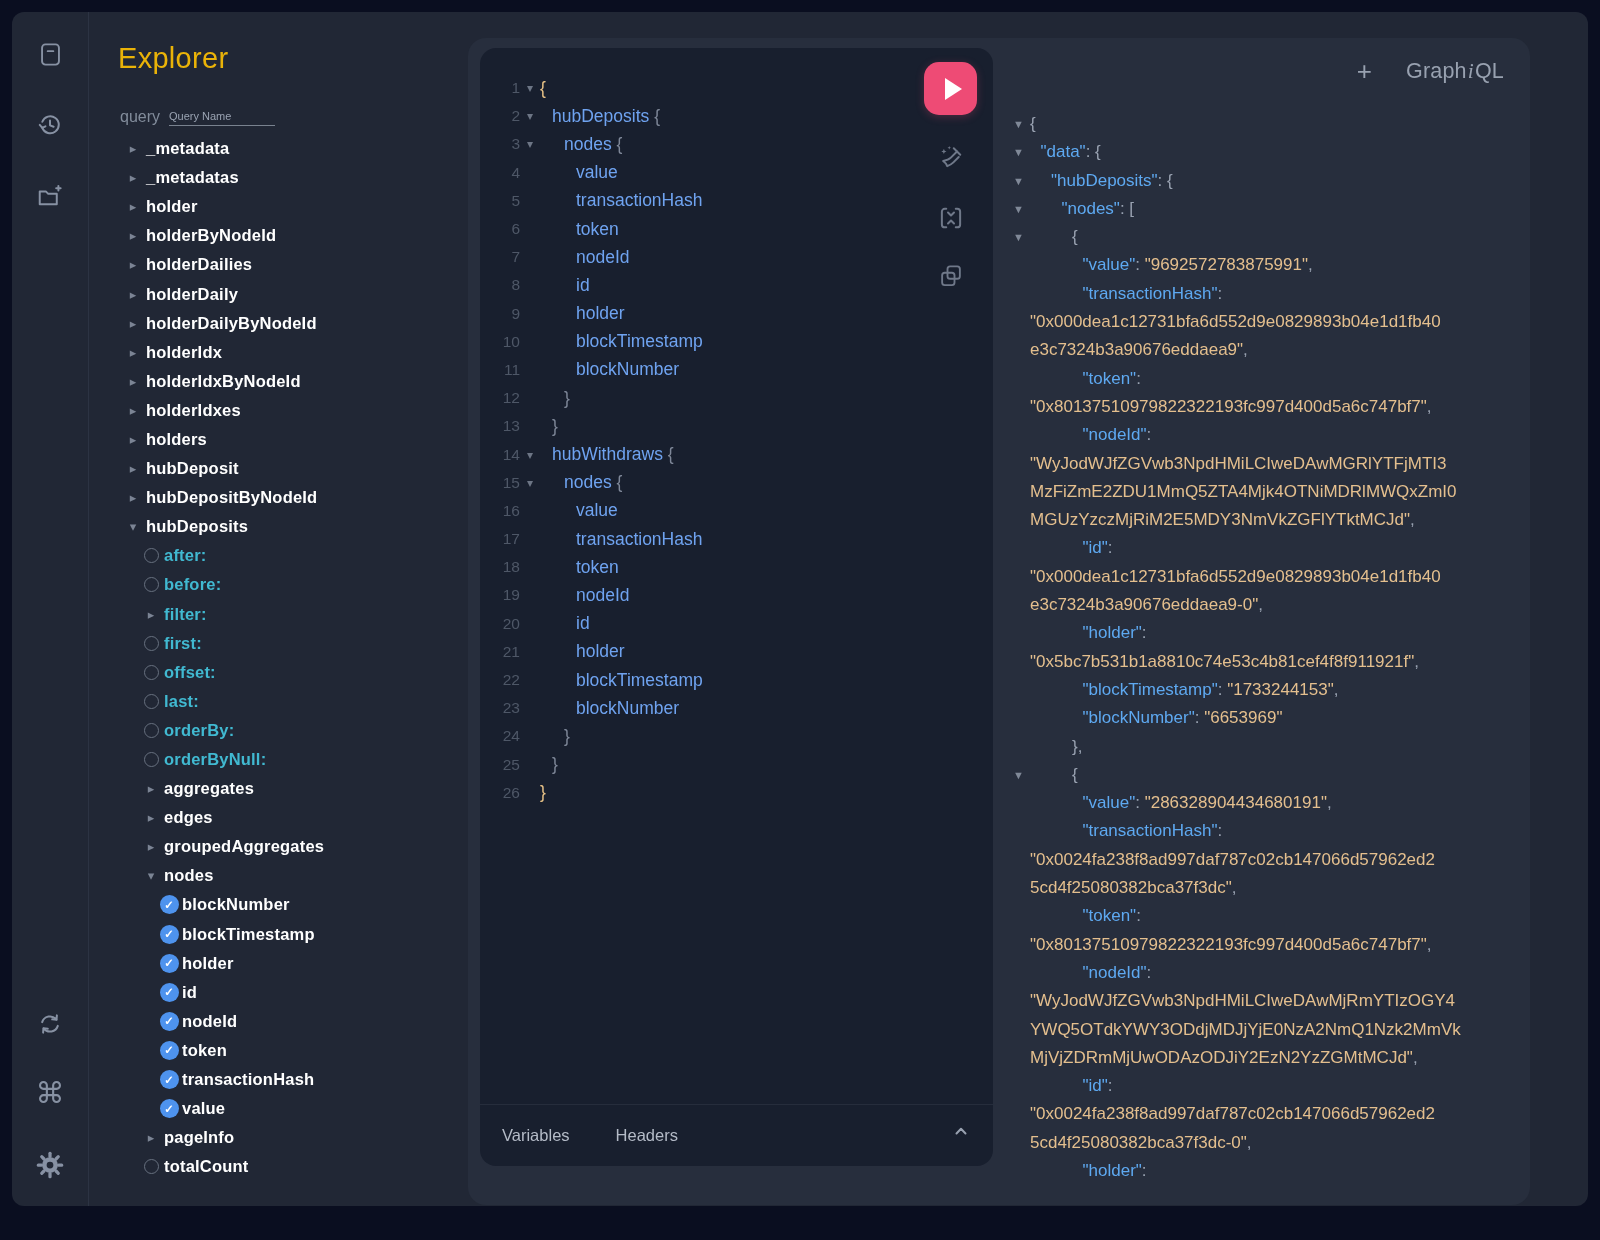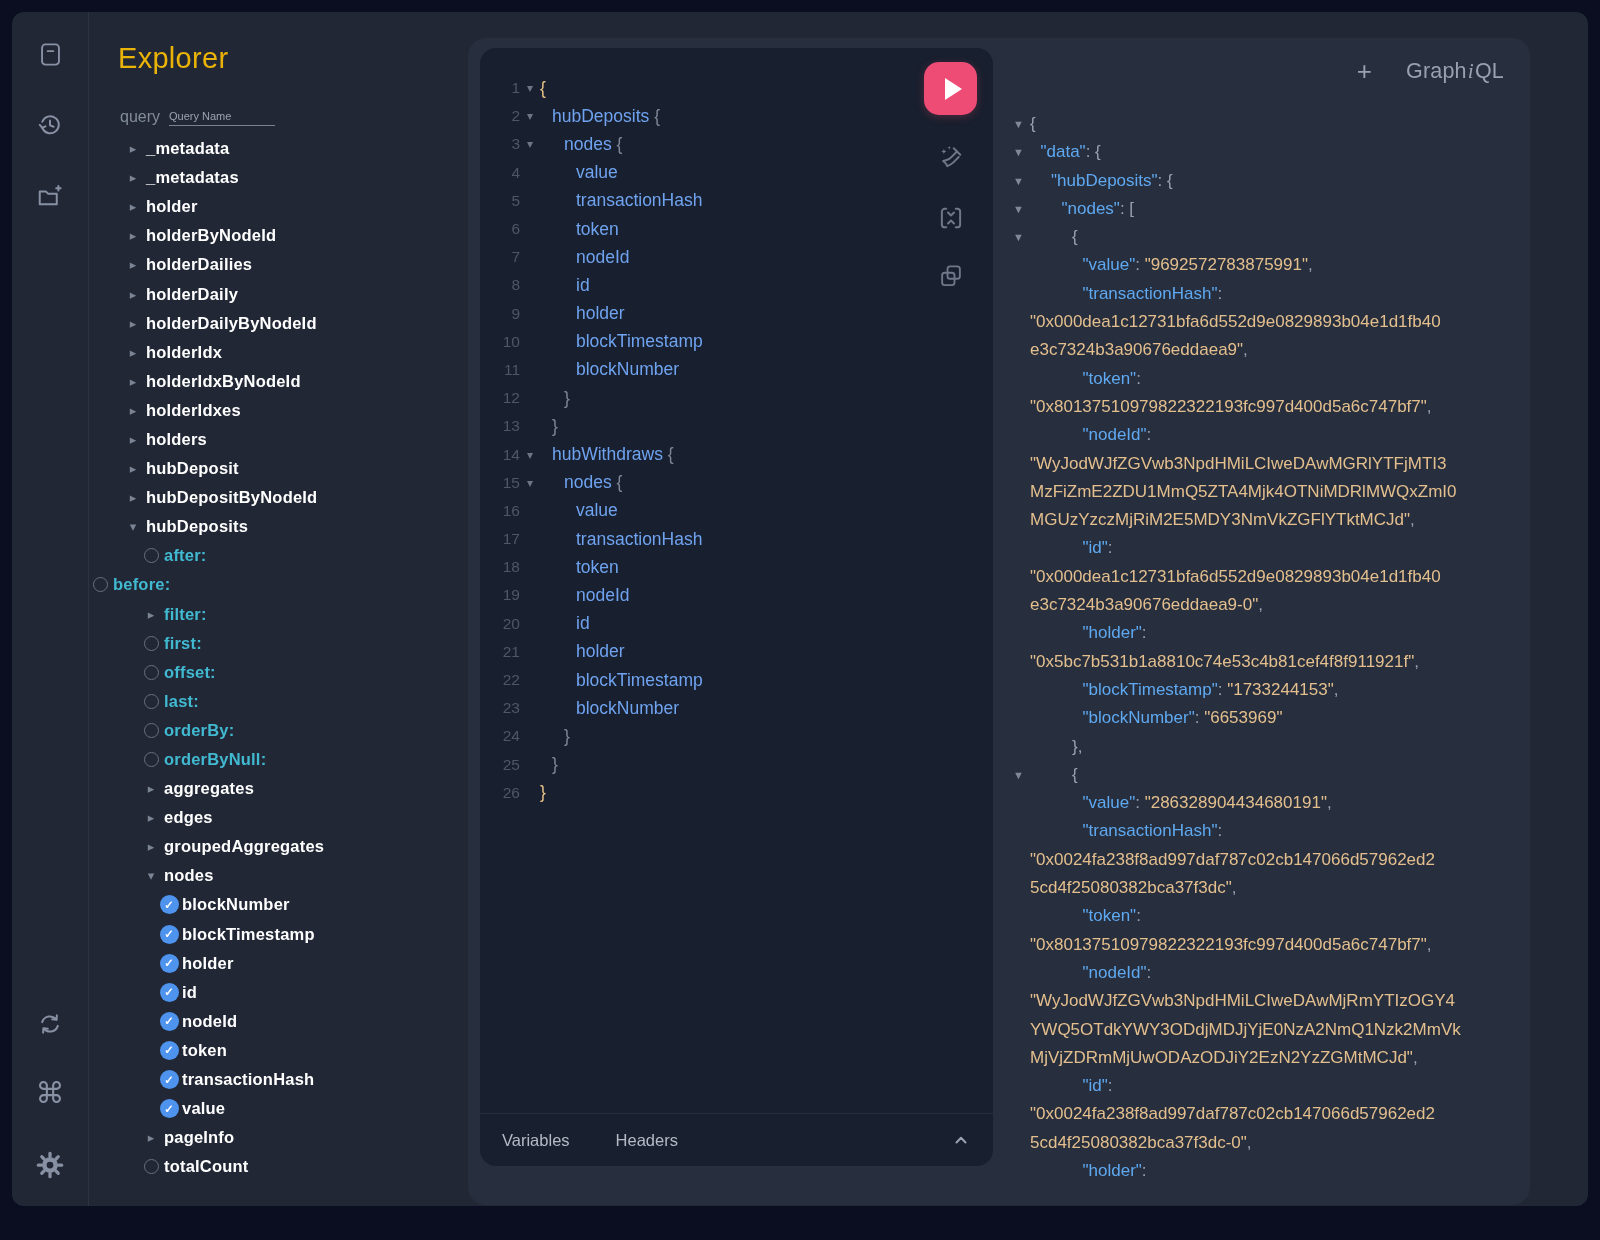--- a/index.html
+++ b/index.html
@@ -78,21 +78,21 @@
   }
   .playbtn .tri {
     width:0; height:0; margin-left:5px;
     border-top:11px solid transparent; border-bottom:11px solid transparent; border-left:17px solid #ffffff;
   }
   .tool { width:34px; height:34px; display:flex; align-items:center; justify-content:center; cursor:pointer; }
   .tool svg { stroke:#6f7889; fill:none; stroke-width:1.6; stroke-linecap:round; stroke-linejoin:round; }
   .t-pretty { margin-top:26px; } .t-merge { margin-top:26px; } .t-copy { margin-top:24px; }
   
   .botbar {
-    position:absolute; left:0; right:0; bottom:0; height:53px;
+    position:absolute; left:0; right:0; bottom:0; height:62px;
     border-top:1px solid #262d3c; display:flex; align-items:center;
   }
   .bb-tab { font-size:16.5px; color:#b4bbc7; font-weight:500; cursor:pointer; }
   .bb-tab:first-child { margin-left:22px; } .bb-tab + .bb-tab { margin-left:46px; }
   .bb-collapse { position:absolute; right:20px; top:14px; width:24px; height:24px; cursor:pointer; }
   .bb-collapse svg { stroke:#98a1b0; fill:none; stroke-width:2; stroke-linecap:round; stroke-linejoin:round; }
   
   .resp { position:absolute; left:537px; top:0; width:525px; height:100%; overflow:hidden; }
   .rlines { position:absolute; top:72px; left:0; right:6px; }
   .rline { position:relative; min-height:28.3px; line-height:28.3px; font-size:17px; font-weight:500; white-space:pre; }
@@ -246,21 +246,21 @@
             <span class="caret">▾</span>
           </span>
           <span class="lbl f">hubDeposits</span>
         </div>
         <div class="trow" style="padding-left: 51px;">
           <span class="ibox">
             <span class="radio"></span>
           </span>
           <span class="lbl a">after:</span>
         </div>
-        <div class="trow" style="">
+        <div class="trow" style="padding-left: 51px;">
           <span class="ibox">
             <span class="radio"></span>
           </span>
           <span class="lbl a">before:</span>
         </div>
         <div class="trow" style="padding-left: 51px;">
           <span class="ibox">
             <span class="caret">▸</span>
           </span>
           <span class="lbl a">filter:</span>

